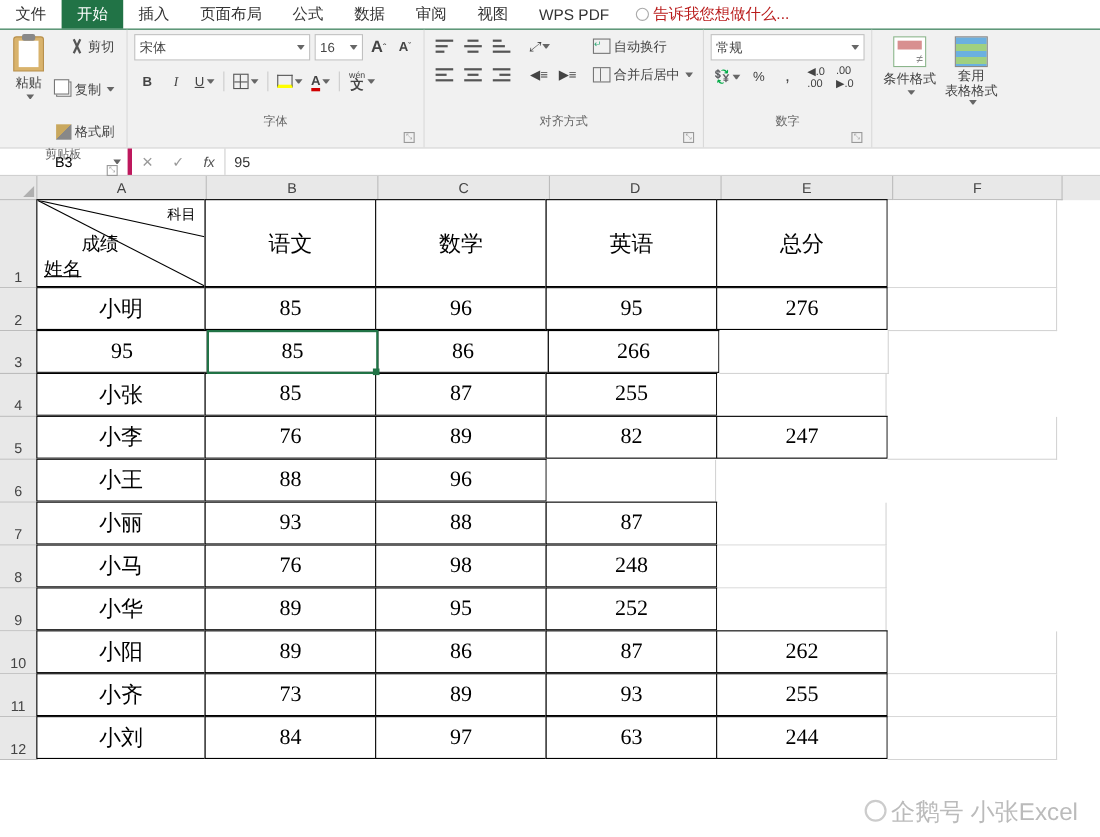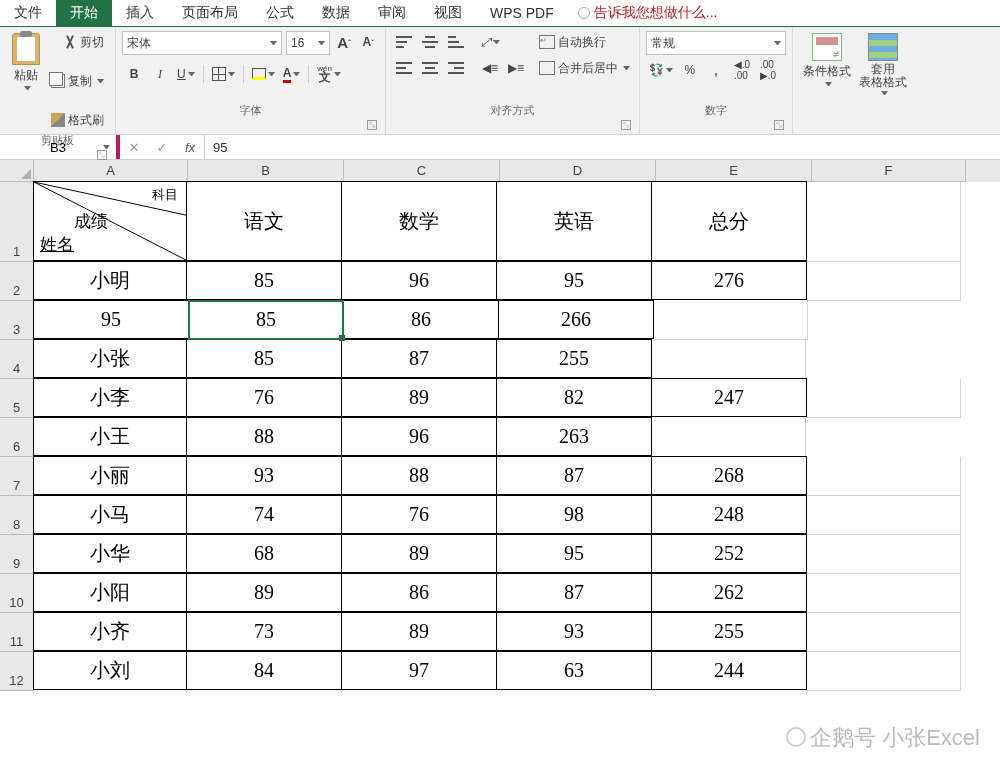--- a/index.html
+++ b/index.html
@@ -369,45 +369,41 @@
         <div class="cell databox datah colC">89</div>
         <div class="cell databox datah colD">82</div>
         <div class="cell databox datah colE">247</div>
         <div class="cell datah colF"></div>
       </div>
       <div class="drow">
         <div class="rowhdr" style="height:39px;">6</div>
         <div class="cell databox datah colA">小王</div>
         <div class="cell databox datah colB">88</div>
         <div class="cell databox datah colC">96</div>
-        <div class="cell databox datah colE">263</div>
         <div class="cell datah colF"></div>
       </div>
       <div class="drow">
         <div class="rowhdr" style="height:39px;">7</div>
         <div class="cell databox datah colA">小丽</div>
         <div class="cell databox datah colB">93</div>
         <div class="cell databox datah colC">88</div>
         <div class="cell databox datah colD">87</div>
-        <div class="cell databox datah colE">268</div>
         <div class="cell datah colF"></div>
       </div>
       <div class="drow">
         <div class="rowhdr" style="height:39px;">8</div>
         <div class="cell databox datah colA">小马</div>
-        <div class="cell databox datah colB">74</div>
         <div class="cell databox datah colC">76</div>
         <div class="cell databox datah colD">98</div>
         <div class="cell databox datah colE">248</div>
         <div class="cell datah colF"></div>
       </div>
       <div class="drow">
         <div class="rowhdr" style="height:39px;">9</div>
         <div class="cell databox datah colA">小华</div>
-        <div class="cell databox datah colB">68</div>
         <div class="cell databox datah colC">89</div>
         <div class="cell databox datah colD">95</div>
         <div class="cell databox datah colE">252</div>
         <div class="cell datah colF"></div>
       </div>
       <div class="drow">
         <div class="rowhdr" style="height:39px;">10</div>
         <div class="cell databox datah colA">小阳</div>
         <div class="cell databox datah colB">89</div>
         <div class="cell databox datah colC">86</div>

